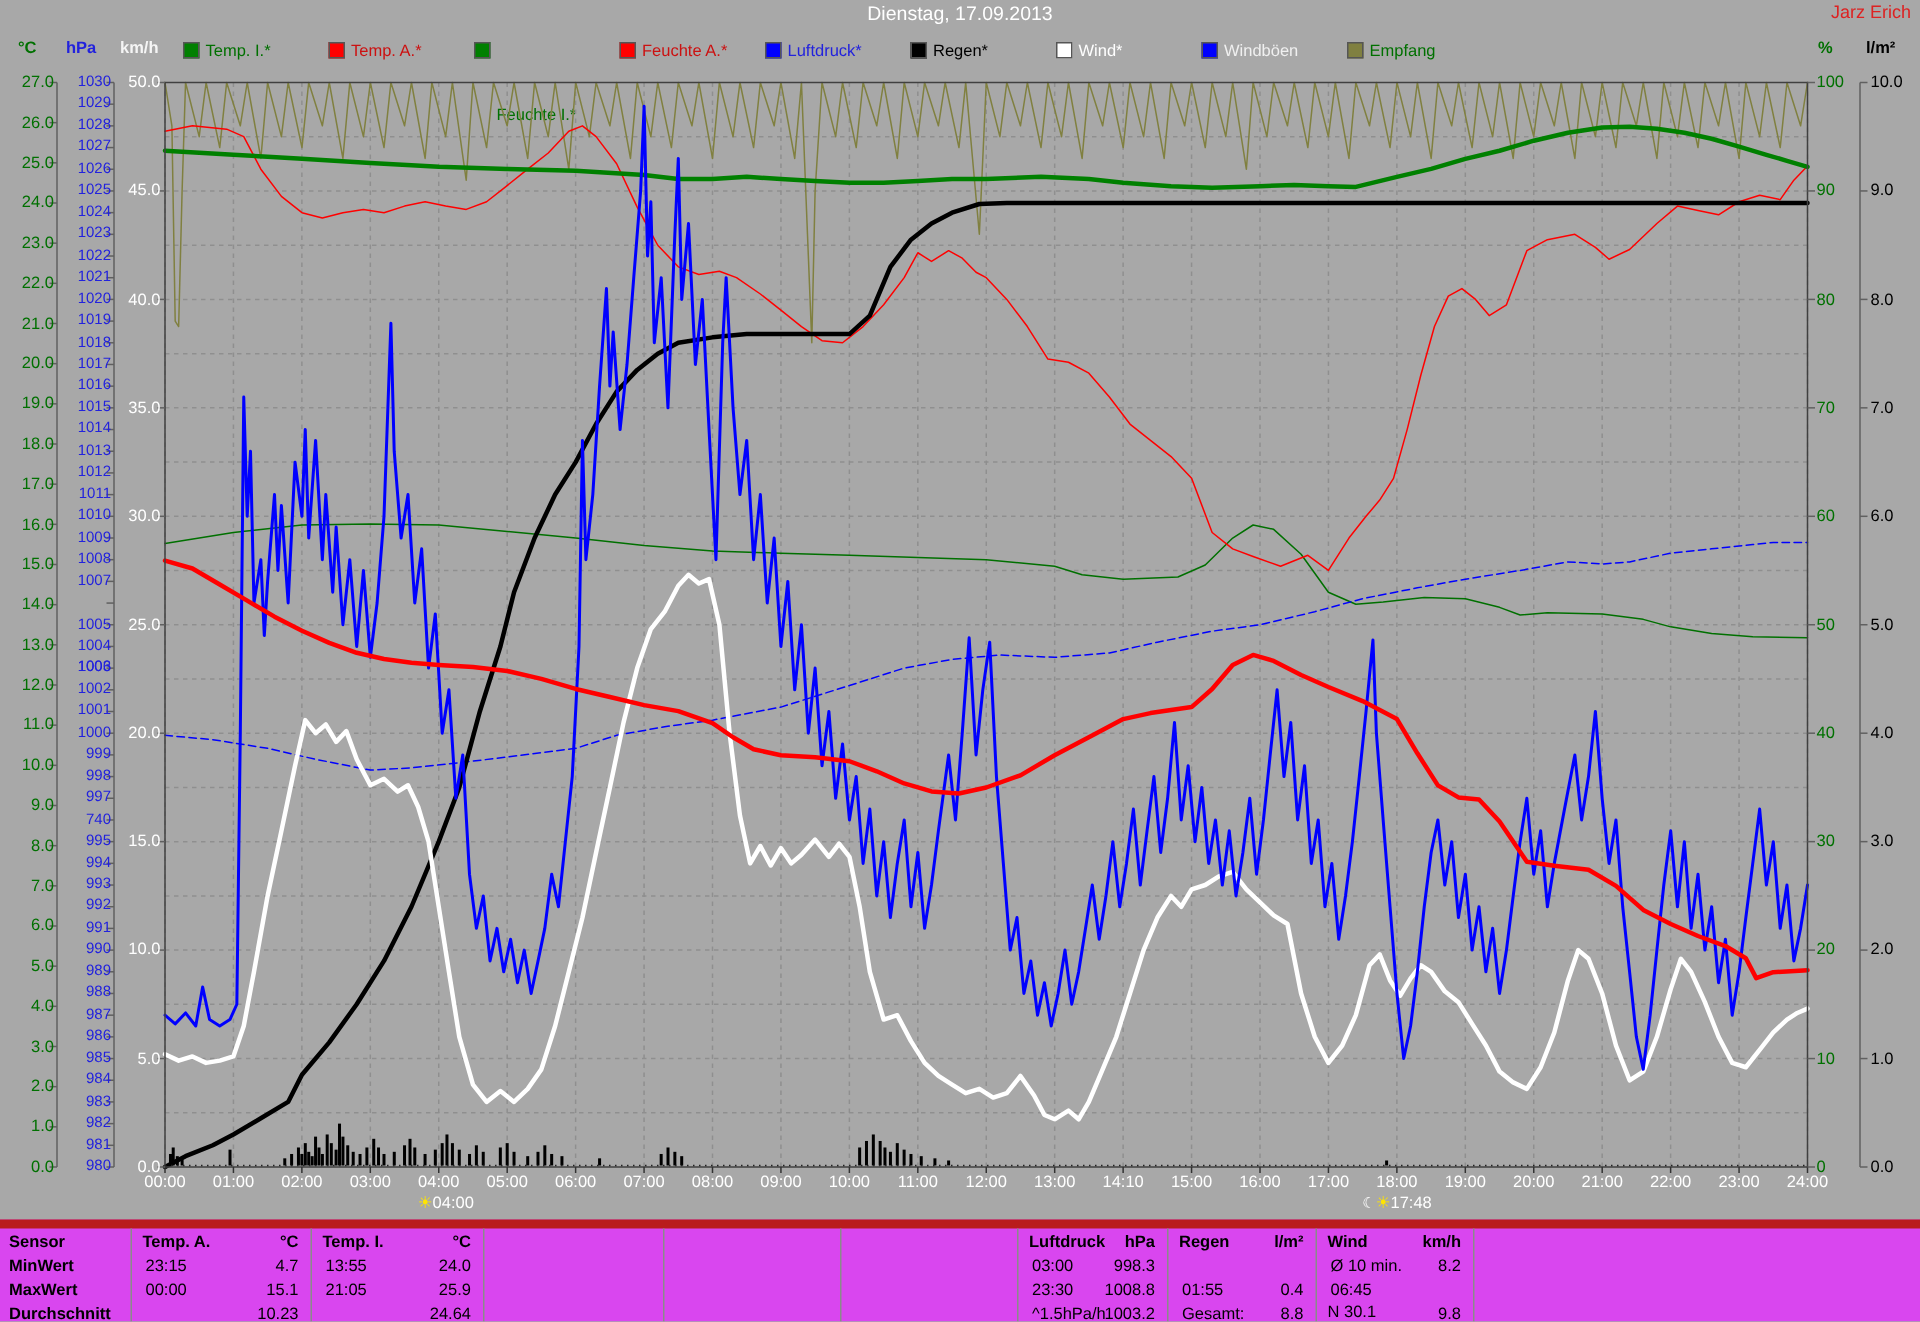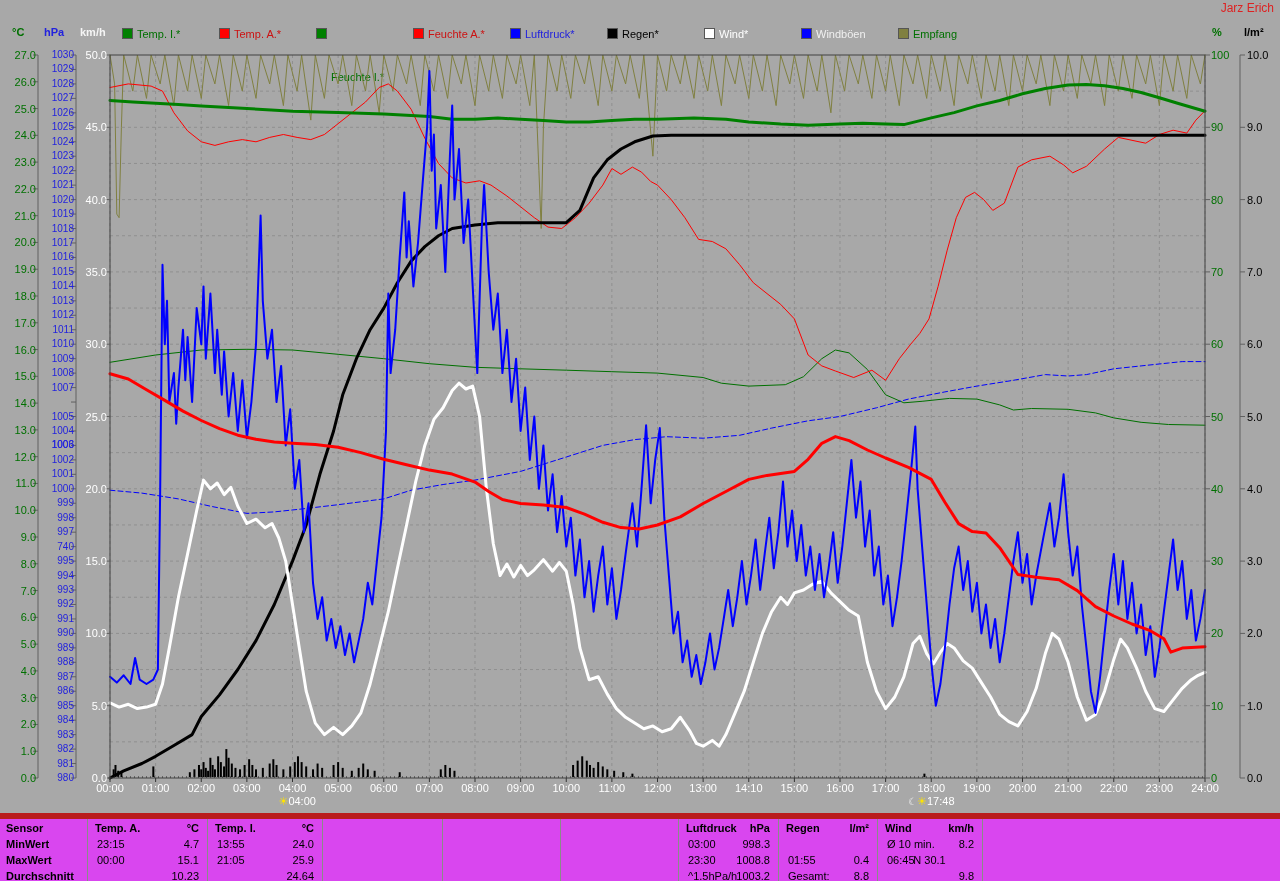--- a/index.html
+++ b/index.html
@@ -20,20 +20,21 @@
   #stats{position:absolute;left:0;top:813px;width:1280px;height:66px;background:#d946ef;border-top:6px solid #b91c1c;}
   #stats .rowhead{position:absolute;left:6px;font-weight:bold;}
   #stats .divider{position:absolute;top:0;width:1px;height:66px;background:#8a8a8a;}
   #stats .hname{font-weight:bold;}
   #stats .cell{position:absolute;white-space:nowrap;}
 </style>
 </head>
 <body>
 
 <div id="app">
+  <div id="title" class="abs">Dienstag, 17.09.2013</div>
   <div id="user" class="abs">Jarz Erich</div>
 
   <div class="abs axhead" style="left:12px;color:#007000;">°C</div>
   <div class="abs axhead" style="left:44px;color:#2222dd;">hPa</div>
   <div class="abs axhead" style="left:80px;color:#f5f5f5;">km/h</div>
   <div class="abs axhead" style="left:1212px;color:#007000;">%</div>
   <div class="abs axhead" style="left:1244px;color:#000;">l/m²</div>
 
   <div id="legend">
       <div class="abs legend-item" style="left: 122px;">
@@ -521,16 +522,16 @@
       <div class="cell hname" style="top: 3px; left: 786px; width: 83px; text-align: right;">l/m²</div>
       <div class="cell" style="top: 35px; left: 788px; width: 79px; text-align: left;">01:55</div>
       <div class="cell" style="top: 35px; left: 786px; width: 83px; text-align: right;">0.4</div>
       <div class="cell" style="top: 51px; left: 788px; width: 79px; text-align: left;">Gesamt:</div>
       <div class="cell" style="top: 51px; left: 786px; width: 83px; text-align: right;">8.8</div>
       <div class="cell hname" style="top: 3px; left: 885px; width: 89px; text-align: left;">Wind</div>
       <div class="cell hname" style="top: 3px; left: 885px; width: 89px; text-align: right;">km/h</div>
       <div class="cell" style="top: 19px; left: 887px; width: 85px; text-align: left;">Ø 10 min.</div>
       <div class="cell" style="top: 19px; left: 885px; width: 89px; text-align: right;">8.2</div>
       <div class="cell" style="top: 35px; left: 887px; width: 85px; text-align: left;">06:45</div>
-      <div class="cell" style="top: 35px; left: 885px; width: 89px; text-align: center;">N 30.1</div>
+      <div class="cell" style="top: 50px; left: 885px; width: 89px; text-align: left;">N 30.1</div>
       <div class="cell" style="top: 51px; left: 885px; width: 89px; text-align: right;">9.8</div>
     </div>
 </div>
 
 </body></html>

